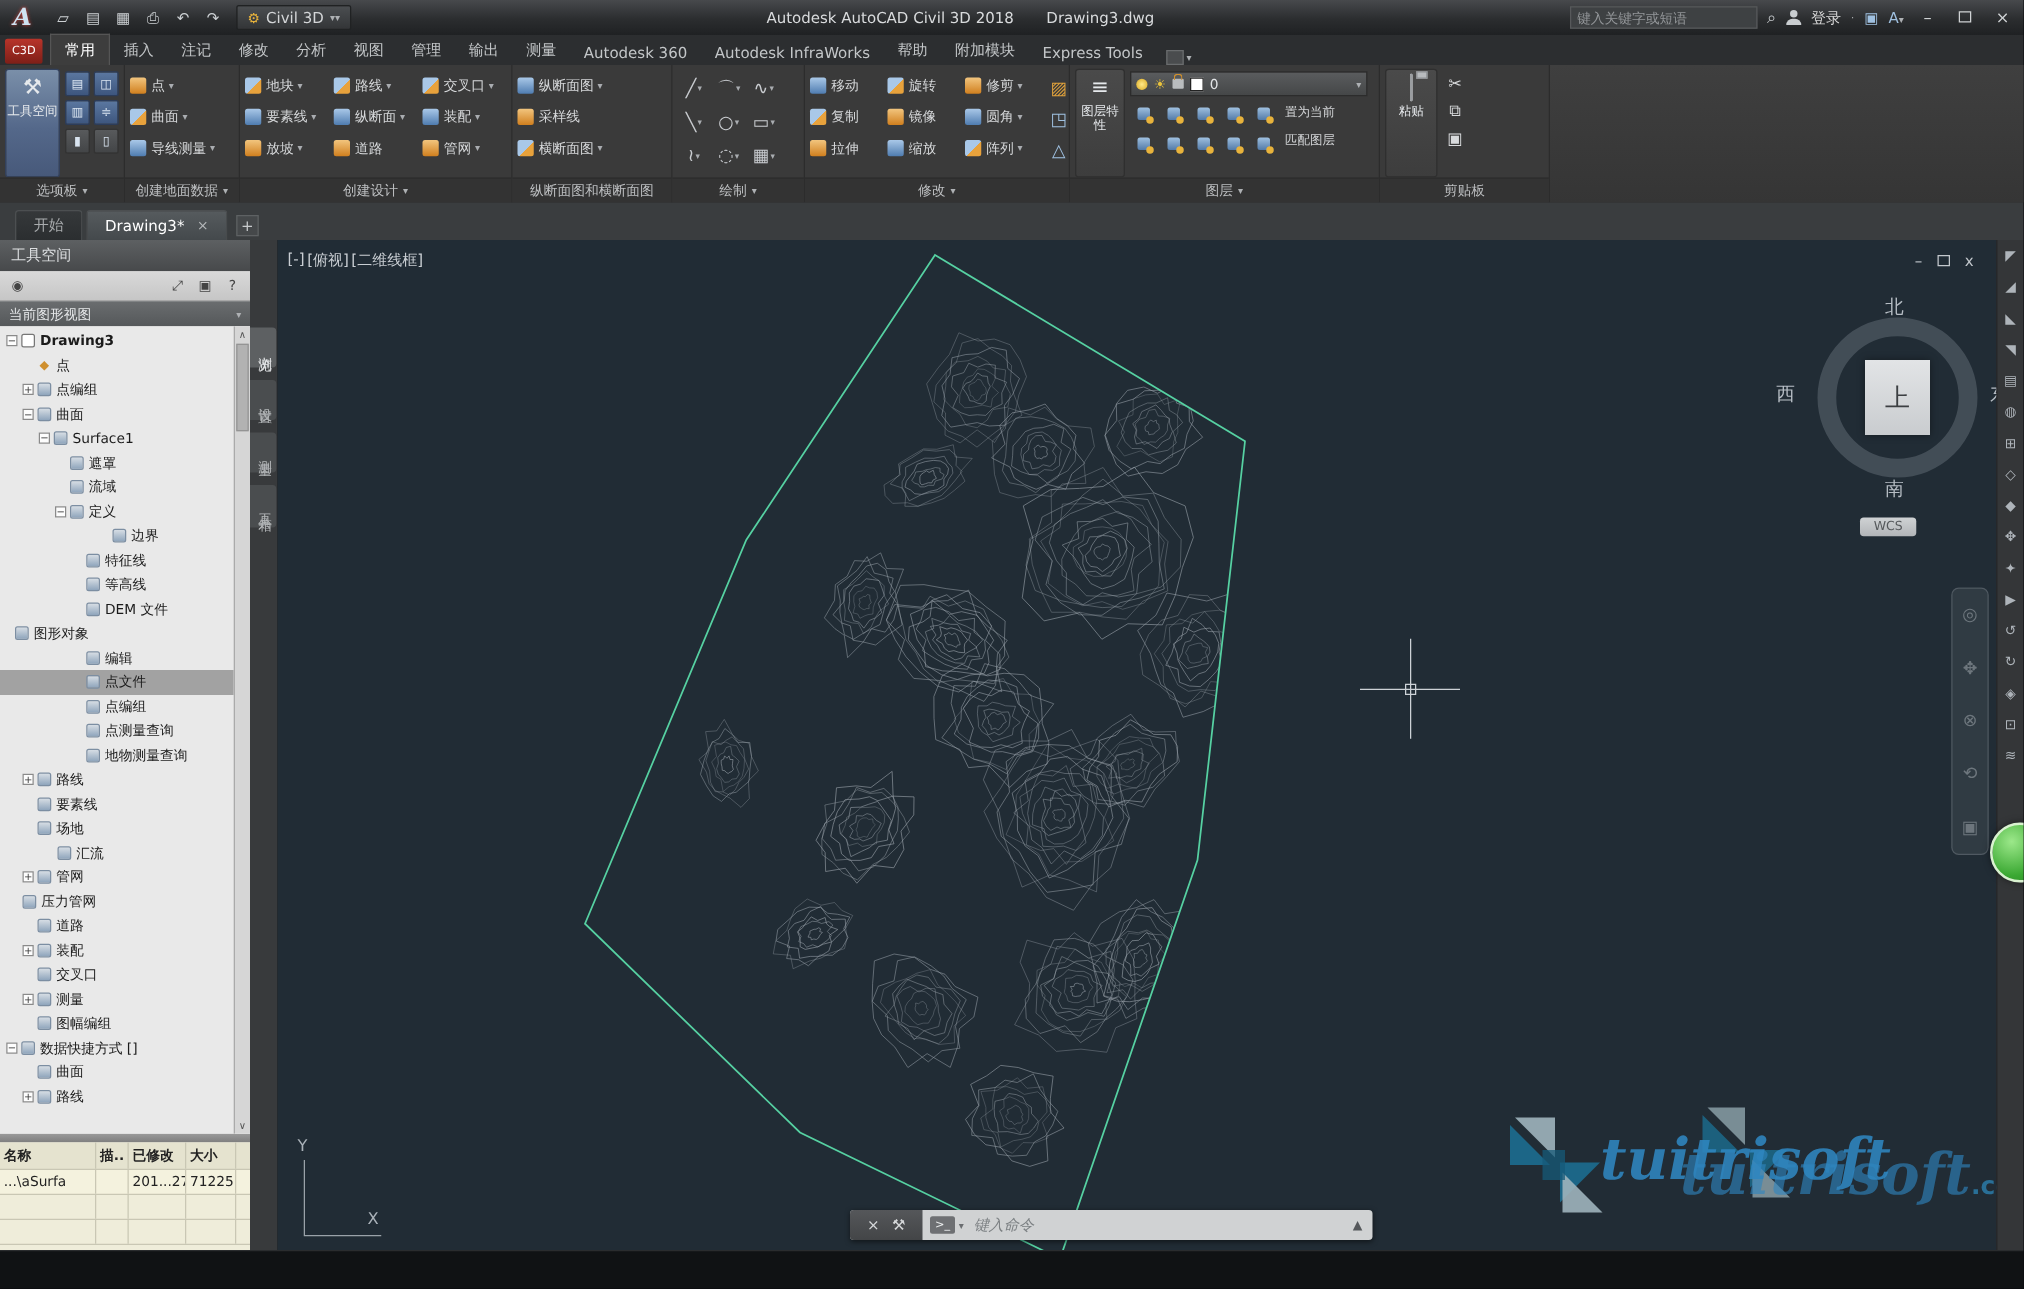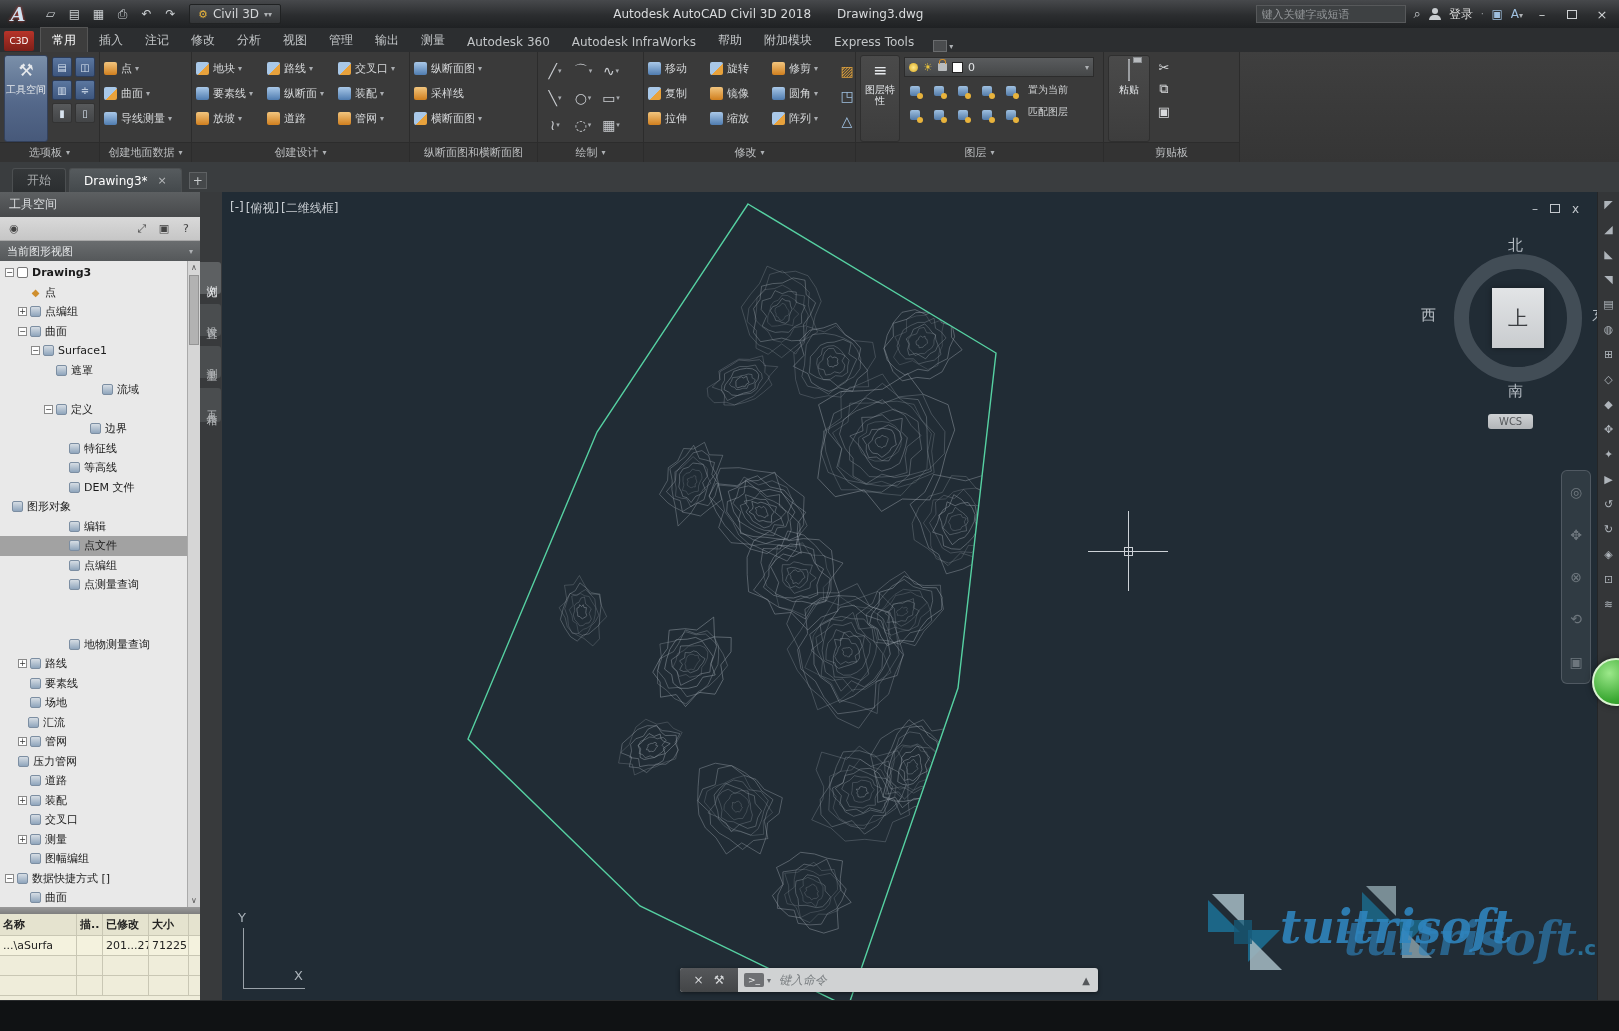--- a/index.html
+++ b/index.html
@@ -579,21 +579,21 @@
           <div class="trow" style="padding-left: 31px;">
             <span class="expbox">−</span>
             <span class="ticon"></span>
             <span>Surface1</span>
           </div>
           <div class="trow" style="padding-left: 44px;">
             <span class="expspace"></span>
             <span class="ticon"></span>
             <span>遮罩</span>
           </div>
-          <div class="trow" style="padding-left: 44px; margin-left: 46px;">
+          <div class="trow" style="padding-left: 44px;">
             <span class="expspace"></span>
             <span class="ticon"></span>
             <span>流域</span>
           </div>
           <div class="trow" style="padding-left: 44px;">
             <span class="expbox">−</span>
             <span class="ticon"></span>
             <span>定义</span>
           </div>
           <div class="trow" style="padding-left: 78px;">
@@ -634,41 +634,41 @@
           <div class="trow" style="padding-left: 57px;">
             <span class="expspace"></span>
             <span class="ticon"></span>
             <span>点编组</span>
           </div>
           <div class="trow" style="padding-left: 57px;">
             <span class="expspace"></span>
             <span class="ticon"></span>
             <span>点测量查询</span>
           </div>
-          <div class="trow" style="padding-left: 57px; margin-top: 40px;">
+          <div class="trow" style="padding-left: 57px;">
             <span class="expspace"></span>
             <span class="ticon"></span>
             <span>地物测量查询</span>
           </div>
           <div class="trow" style="padding-left: 18px;">
             <span class="expbox">+</span>
             <span class="ticon"></span>
             <span>路线</span>
           </div>
           <div class="trow" style="padding-left: 18px;">
             <span class="expspace"></span>
             <span class="ticon"></span>
             <span>要素线</span>
           </div>
           <div class="trow" style="padding-left: 18px;">
             <span class="expspace"></span>
             <span class="ticon"></span>
             <span>场地</span>
           </div>
-          <div class="trow" style="padding-left: 16px;">
+          <div class="trow" style="padding-left: 34px;">
             <span class="expspace"></span>
             <span class="ticon"></span>
             <span>汇流</span>
           </div>
           <div class="trow" style="padding-left: 18px;">
             <span class="expbox">+</span>
             <span class="ticon"></span>
             <span>管网</span>
           </div>
           <div class="trow" style="padding-left: 6px;">

